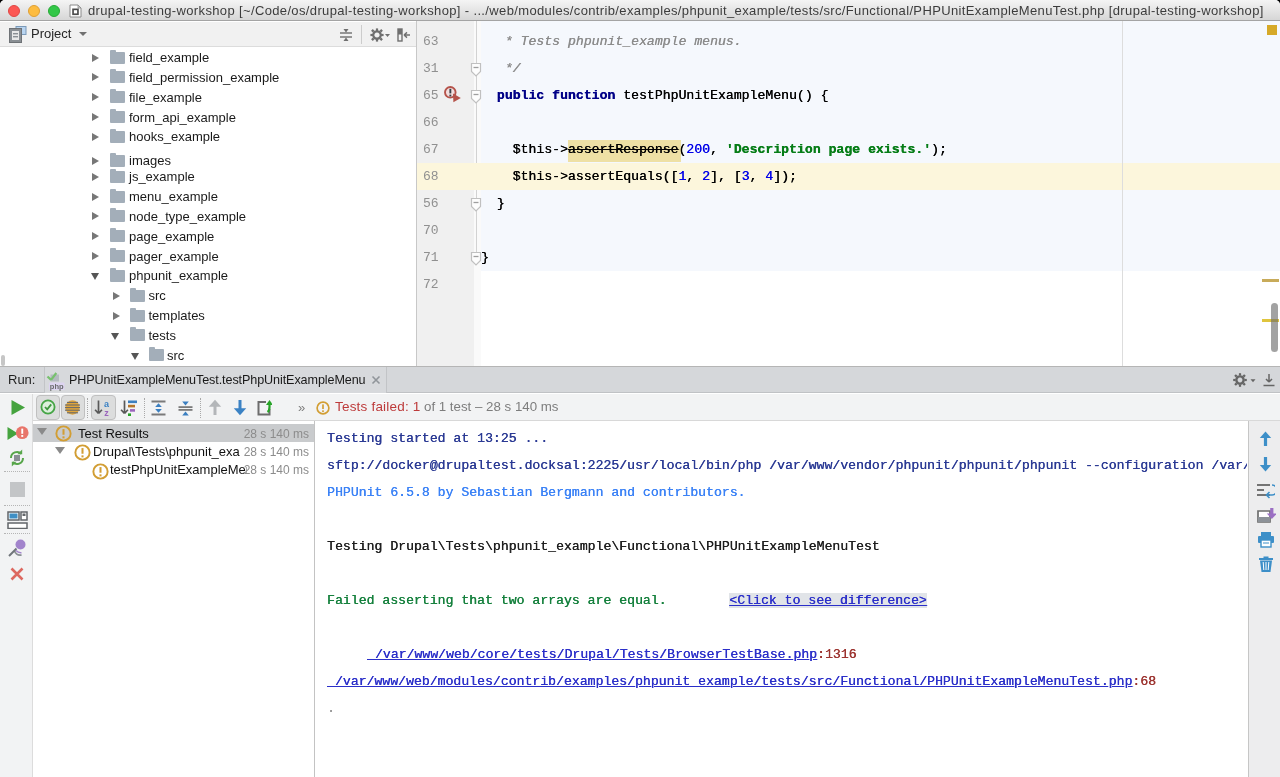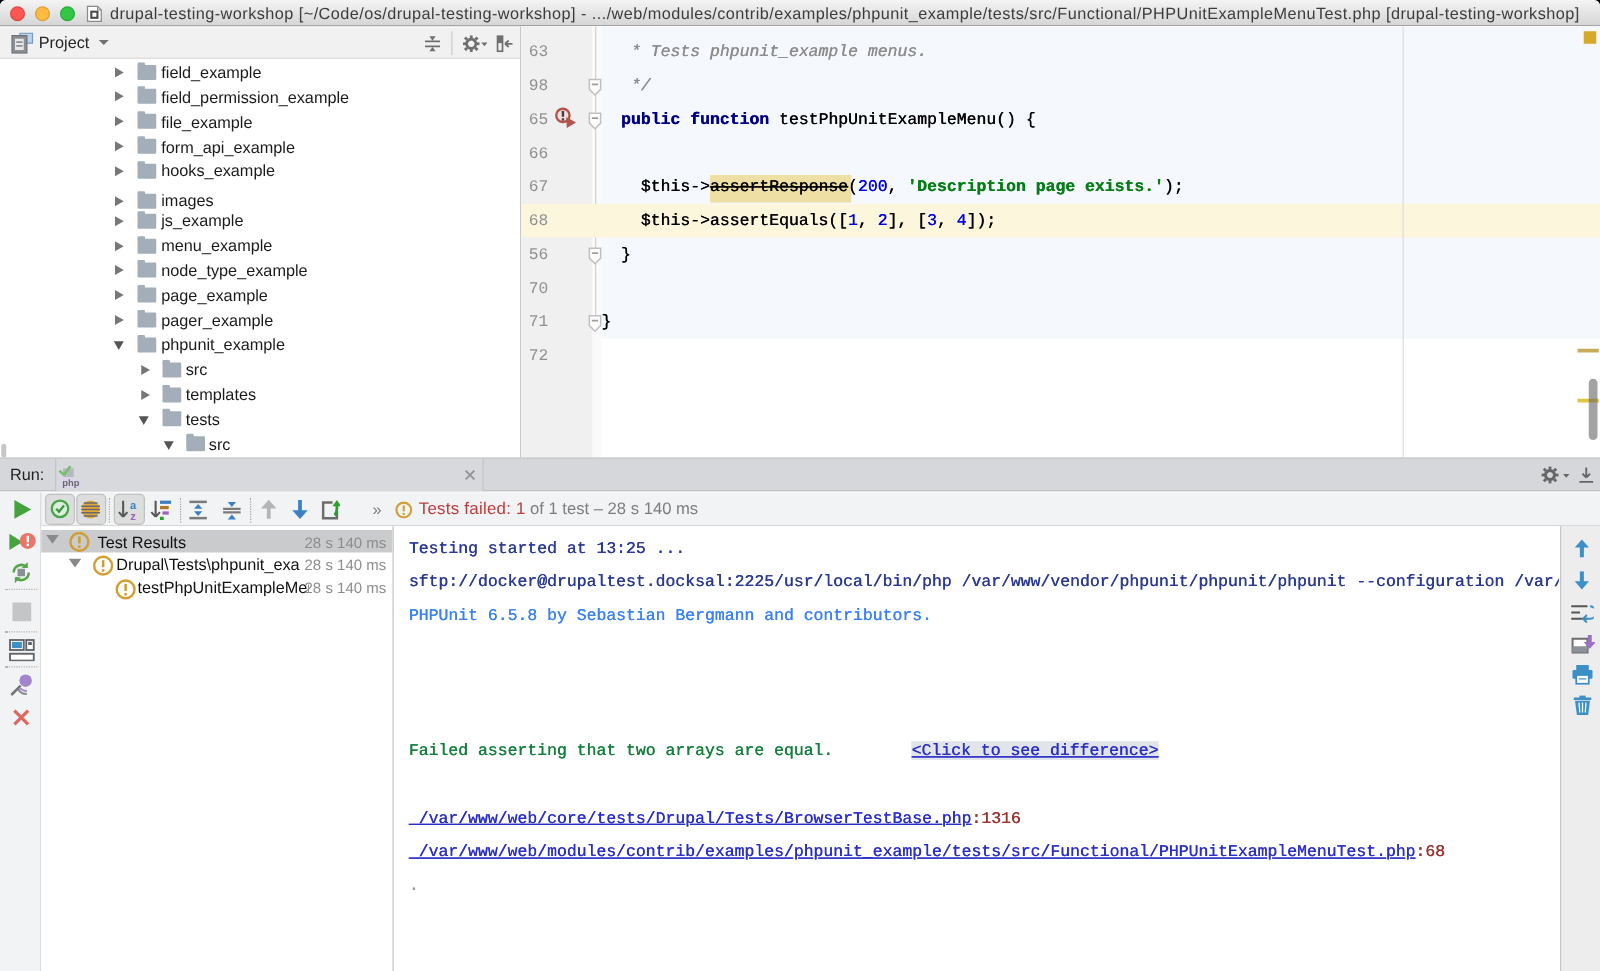--- a/index.html
+++ b/index.html
@@ -187,21 +187,21 @@
 
   <div id="editor">
     <div id="gutter"></div>
     <div id="foldcol"></div>
     <div id="tint"></div>
     <div class="abs" style="left:59px; top:0; width:1px; height:242px; background:#d2d2d2;"></div>
     <div class="abs" style="left:0; top:142px; width:863px; height:27px; background:#fcf6dc;"></div>
     <div class="abs" style="left:151px; top:119px; width:113px; height:22px; background:#eee0a5;"></div>
     <div class="abs" style="left:705px; top:0; width:1px; height:345px; background:#dddddd;"></div>
     <div class="lnum" style="left:6px; top:7px; width:15px; text-align:right; line-height:27px;">63</div>
-    <div class="lnum" style="left:6px; top:34px; width:15px; text-align:right; line-height:27px;">98</div>
+    <div class="lnum" style="left:6px; top:34px; width:15px; text-align:right; line-height:27px;">31</div>
     <div class="lnum" style="left:6px; top:61px; width:15px; text-align:right; line-height:27px;">65</div>
     <div class="lnum" style="left:6px; top:88px; width:15px; text-align:right; line-height:27px;">66</div>
     <div class="lnum" style="left:6px; top:115px; width:15px; text-align:right; line-height:27px;">67</div>
     <div class="lnum" style="left:6px; top:142px; width:15px; text-align:right; line-height:27px;">68</div>
     <div class="lnum" style="left:6px; top:169px; width:15px; text-align:right; line-height:27px;">56</div>
     <div class="lnum" style="left:6px; top:196px; width:15px; text-align:right; line-height:27px;">70</div>
     <div class="lnum" style="left:6px; top:223px; width:15px; text-align:right; line-height:27px;">71</div>
     <div class="lnum" style="left:6px; top:250px; width:15px; text-align:right; line-height:27px;">72</div>
     <svg class="abs" style="left:26px; top:64px;" width="18" height="20" viewBox="0 0 18 20">
       <circle cx="7.3" cy="7.3" r="5.3" fill="#f2dede" stroke="#b5534a" stroke-width="1.9"></circle>
@@ -241,20 +241,21 @@
   <div id="run">
     <div id="tabbar">
     <span class="abs" style="left:8px; top:5px; font-size:13px; color:#1f1f1f;">Run:</span>
     <div class="abs" style="left:44px; top:0; width:343px; height:26px; background:#d7d9dc; border-left:1px solid #c2c4c7; border-right:1px solid #c2c4c7;"></div>
     <svg class="abs" style="left:46px; top:5px;" width="20" height="19" viewBox="0 0 20 19">
       <path d="M4.5 2.5 h8.5 v7 h-8.5 z" fill="#b4bac0"></path>
       <path d="M1.5 4.5 l3.6 3.4 M5.1 7.9 l5.2 -6.9" fill="none" stroke="#77c06e" stroke-width="2.2"></path>
       <rect x="3" y="10.5" width="15.5" height="7.5" rx="1" fill="#ddd4f0"></rect>
       <text x="10.7" y="16.8" font-size="7.5" font-weight="bold" fill="#68696b" text-anchor="middle" font-family="Liberation Sans">php</text>
     </svg>
+    <span class="abs" style="left:69px; top:5.5px; font-size:12.6px; letter-spacing:-0.1px; color:#191919;">PHPUnitExampleMenuTest.testPhpUnitExampleMenu</span>
     <svg class="abs" style="left:371px; top:8px;" width="10" height="10" viewBox="0 0 10 10">
           <path d="M1.5 1.5 L8.5 8.5 M8.5 1.5 L1.5 8.5" stroke="#90959a" stroke-width="1.6"></path>
         </svg>
     <svg class="abs" style="left:1233px; top:6px;" width="24" height="14" viewBox="0 0 24 14">
       <g fill="#656565">
         <path d="M7 2.2 a4.8 4.8 0 1 0 0.001 0 z M7 4.6 a2.4 2.4 0 1 1 -0.001 0 z" fill-rule="evenodd"></path>
         <rect x="5.9" y="0.2" width="2.2" height="2.4"></rect>
             <rect x="5.9" y="11.4" width="2.2" height="2.4"></rect>
         <rect x="0.2" y="5.9" width="2.4" height="2.2"></rect>
             <rect x="11.4" y="5.9" width="2.4" height="2.2"></rect>
@@ -400,22 +401,23 @@
       <rect x="6.6" y="3.6" width="1.8" height="5" fill="#d29e34"></rect>
           <rect x="6.6" y="10" width="1.8" height="1.8" fill="#d29e34"></rect>
     </svg>
     <div class="abs" style="left:77px; top:41px; width:137px; font-size:13px; color:#111; white-space:nowrap; overflow:hidden;">testPhpUnitExampleMen</div>
     <span class="abs" style="right:5px; top:42px; font-size:12px; color:#8c8c8c;">28 s 140 ms</span>
   </div>
     <div id="console">
     <div class="conline" style="top:3.5px; color:#2b3a94;">Testing started at 13:25 ...</div>
     <div class="conline" style="top:30.5px; color:#2b3a94;">sftp://docker@drupaltest.docksal:2225/usr/local/bin/php /var/www/vendor/phpunit/phpunit/phpunit --configuration /var/www/phpunit.xml PHPUnitExampleMenuTest</div>
     <div class="conline" style="top:57.5px; color:#3b82f6;">PHPUnit 6.5.8 by Sebastian Bergmann and contributors.</div>
+    <div class="conline" style="top:111.5px; color:#1f1f1f;">Testing Drupal\Tests\phpunit_example\Functional\PHPUnitExampleMenuTest</div>
     <div class="conline" style="top:165.5px; "><span style="color:#15803d;">Failed asserting that two arrays are equal.</span>&nbsp; <span style="color:#2b2fc9;text-decoration:underline;background:#e1e4e8;margin-left:47px;">&lt;Click to see difference&gt;</span></div>
-    <div class="conline" style="top:219.5px; "><span style="color:#2b2fc9;text-decoration:underline;"> /var/www/web/core/tests/Drupal/Tests/BrowserTestBase.php</span><span style="color:#9c332f;">:1316</span></div>
+    <div class="conline" style="top:219.5px; "><span style="color:#2b2fc9;text-decoration:underline;margin-left:40px;"> /var/www/web/core/tests/Drupal/Tests/BrowserTestBase.php</span><span style="color:#9c332f;">:1316</span></div>
     <div class="conline" style="top:246.5px; "><span style="color:#2b2fc9;text-decoration:underline;"> /var/www/web/modules/contrib/examples/phpunit_example/tests/src/Functional/PHPUnitExampleMenuTest.php</span><span style="color:#9c332f;">:68</span></div>
     <div class="conline" style="top:273.5px; "><span style="color:#9a9a9a;">.</span></div>
   </div>
     <div id="rcol">
     <svg class="abs" style="left:10px; top:10px;" width="13" height="15" viewBox="0 0 13 15">
           <rect x="4.9" y="6" width="3.2" height="9" fill="#3d8fc8"></rect>
           <path d="M6.5 0.5 L0.8 7 h11.4 z" fill="#3d8fc8"></path>
         </svg>
     <svg class="abs" style="left:10px; top:36px;" width="13" height="15" viewBox="0 0 13 15">
           <rect x="4.9" y="0" width="3.2" height="9" fill="#3d8fc8"></rect>

